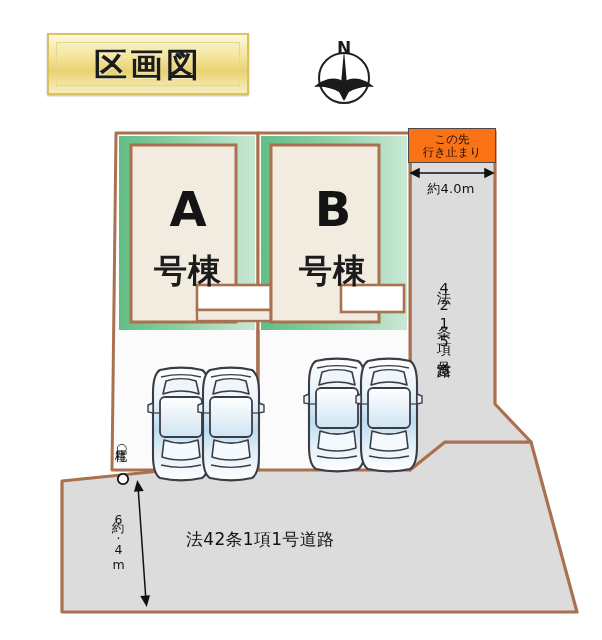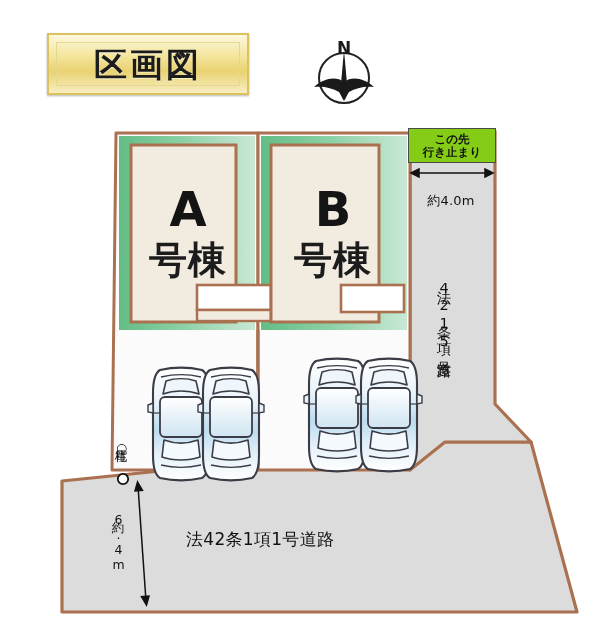--- a/index.html
+++ b/index.html
@@ -36,29 +36,28 @@
   .compass{position:absolute;left:306px;top:38px;width:76px;height:70px;}
 
   
   .map{position:absolute;left:0;top:0;width:602px;height:640px;}
 
   
   .jp{font-family:"DejaVu Sans","Liberation Sans",sans-serif;color:#1c1c1c;}
 
   .deadend-box{
     position:absolute;left:408px;top:128px;width:86px;height:33px;
-    background:#84cc16;border:1px solid #4a4a4a;
+    background:#f97316;border:1px solid #4a4a4a;
     display:flex;flex-direction:column;align-items:center;justify-content:center;
     line-height:1.08;
-    font-weight:bold;
   }
   .deadend-box span{font-size:11.5px;font-family:"DejaVu Sans",sans-serif;color:#111;}
 
   .w40-label{
-    position:absolute;left:408px;top:192px;width:86px;text-align:center;
+    position:absolute;left:408px;top:180px;width:86px;text-align:center;
     font-size:13px;font-family:"DejaVu Sans",sans-serif;color:#111;letter-spacing:.2px;
   }
 
   .road5-label{
     position:absolute;left:425px;top:236px;width:26px;
     font-size:14.5px;line-height:1.07;text-align:center;
     font-family:"DejaVu Sans",sans-serif;color:#111;
     writing-mode:vertical-rl;text-orientation:upright;
     letter-spacing:1px;height:160px;
   }
@@ -81,21 +80,21 @@
     font-family:"DejaVu Sans",sans-serif;color:#111;
     writing-mode:vertical-rl;text-orientation:upright;
     letter-spacing:0px;
   }
 
   .bldg-label{
     position:absolute;text-align:center;color:#141414;
     font-family:"DejaVu Sans","Liberation Sans",sans-serif;
   }
   .bldg-letter{font-size:48px;font-weight:700;line-height:1;letter-spacing:0;}
-  .bldg-go{font-size:38px;font-weight:700;line-height:1.1;margin-top:7px;letter-spacing:1px;font-family:Liberation Serif, serif;}
+  .bldg-go{font-size:33px;font-weight:700;line-height:1.1;margin-top:20px;letter-spacing:1px;font-family:Liberation Serif, serif;}
 
   #labelA{left:140px;top:185px;width:96px;}
   #labelB{left:285px;top:185px;width:96px;}
 </style>
 </head>
 <body>
 
 <div id="root">
 
   <svg class="map" viewBox="0 0 602 640">

